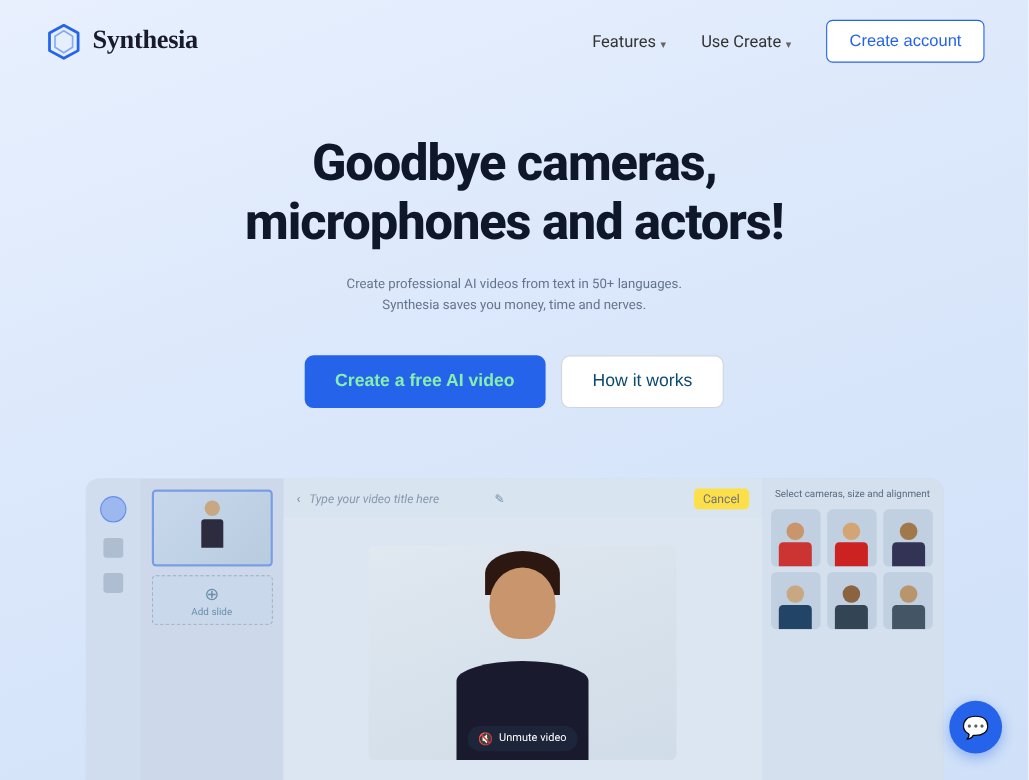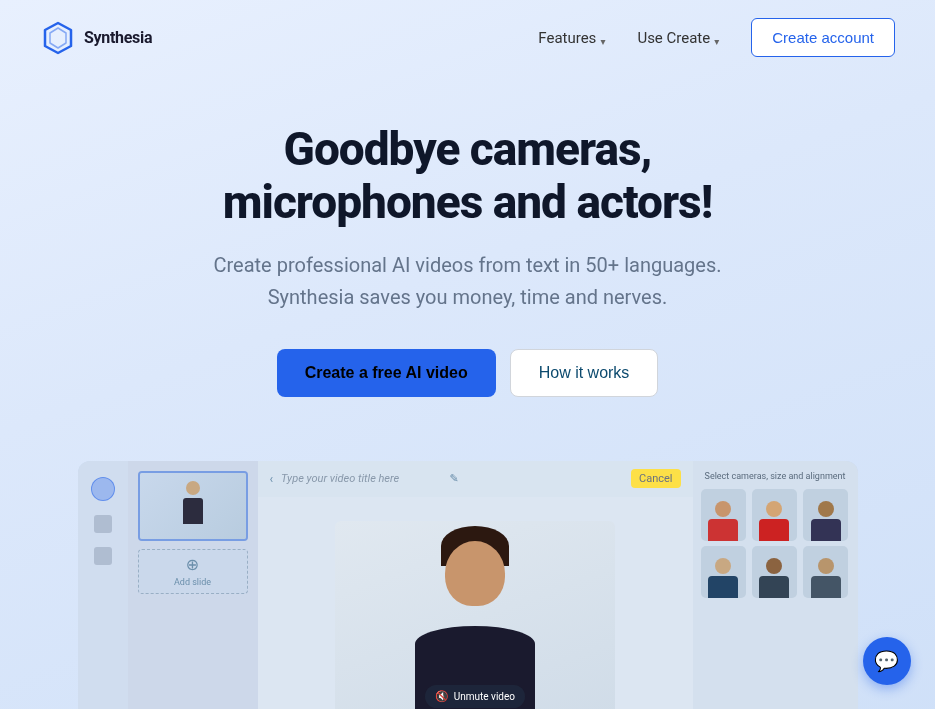--- a/index.html
+++ b/index.html
@@ -22,24 +22,25 @@
       display: flex;
       align-items: center;
       gap: 8px;
       margin-right: auto;
     }
     .logo-icon {
       width: 36px;
       height: 36px;
     }
     .logo-text {
-      font-size: 16px;
+      font-size: 24px;
       font-weight: 700;
       color: #1a1a2e;
       letter-spacing: -0.3px;
+      font-family: Liberation Serif, serif;
     }
     .nav-links {
       display: flex;
       align-items: center;
       gap: 32px;
       margin-right: 32px;
     }
     .nav-link {
       display: flex;
       align-items: flex-end;
@@ -85,36 +86,36 @@
     }
     .hero-title {
       font-size: 46px;
       font-weight: 800;
       color: #0f172a;
       line-height: 1.15;
       letter-spacing: -1px;
       margin-bottom: 20px;
     }
     .hero-subtitle {
-      font-size: 20px;
+      font-size: 12px;
       color: #64748b;
       line-height: 1.6;
       margin-bottom: 36px;
     }
     .hero-buttons {
       display: flex;
       justify-content: center;
       gap: 14px;
       margin-bottom: 40px;
     }
     .btn-primary {
       padding: 14px 28px;
       font-size: 16px;
       font-weight: 600;
-      color: #000000;
+      color: #86efac;
       background: #2563eb;
       border: none;
       border-radius: 8px;
       cursor: pointer;
     }
     .btn-secondary {
       padding: 14px 28px;
       font-size: 16px;
       font-weight: 500;
       color: #0c4a6e;

